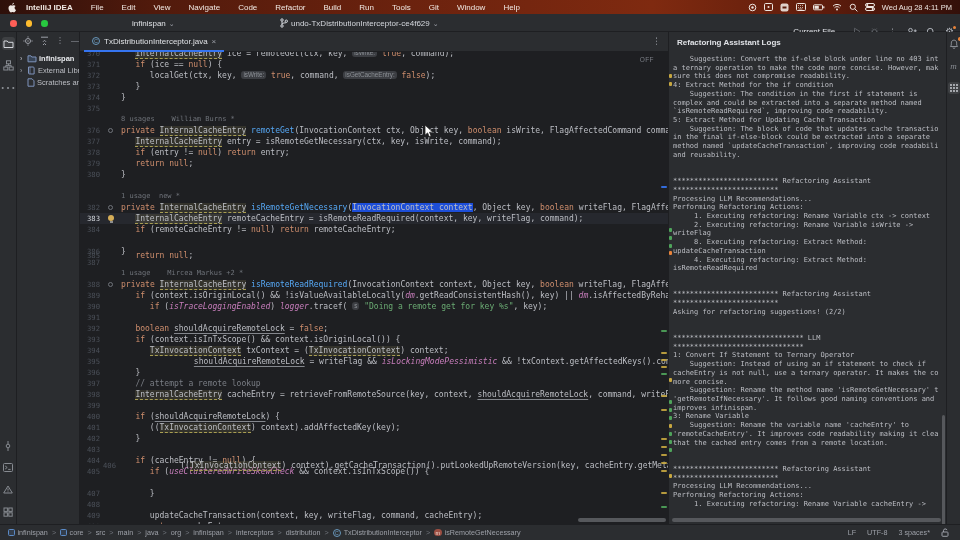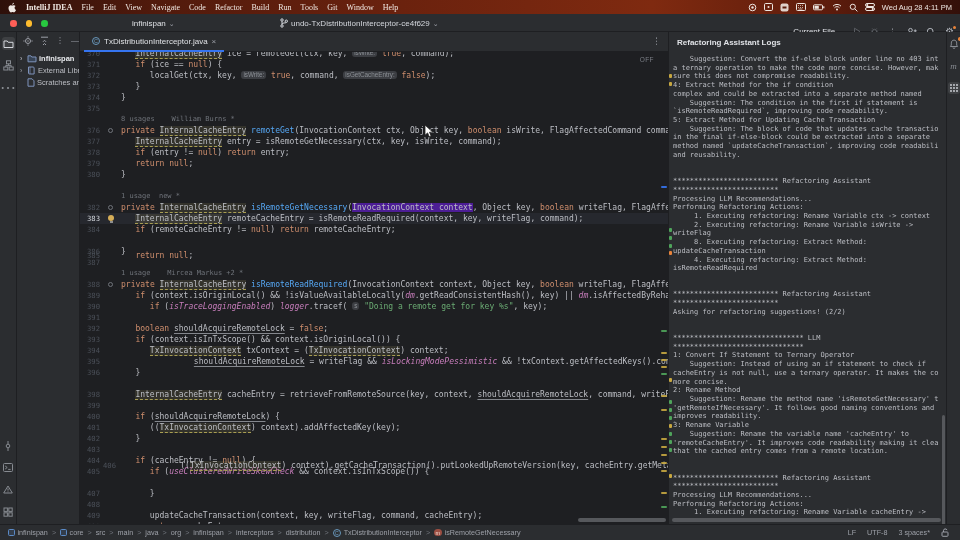--- a/index.html
+++ b/index.html
@@ -84,21 +84,21 @@
   .crow .code{font:8px/11px "DejaVu Sans Mono",monospace;white-space:pre;color:#BCBEC4;}
   .crow .code.inlay{font:7px/11px "DejaVu Sans Mono",monospace;color:#6F737A;}
   .tk-k{color:#CF8E6D;}
   .tk-d{color:#BCBEC4;}
   .tk-m{color:#56A8F5;}
   .tk-f{color:#C77DBB;font-style:italic;}
   .tk-s{color:#6AAB73;}
   .tk-c{color:#7A7E85;}
   .tk-u{background:rgba(160,150,95,0.16);border-bottom:1px dashed #A89E52;}
   .tk-ul{text-decoration:underline;text-decoration-color:#84878D;text-underline-offset:1.5px;}
-  .tk-sel{background:#4c1d95;}
+  .tk-sel{background:#1d4ed8;}
   .tk-h{display:inline-block;background:#3C3E43;color:#8C9096;border-radius:3px;
     font:6.3px/8px "Liberation Sans",sans-serif;padding:0 2px;vertical-align:1px;}
   .g-override{position:absolute;left:4px;top:2.5px;width:5px;height:5px;border:1px solid #6F737A;border-radius:50%;}
   .g-bulb{position:absolute;left:4px;top:1.5px;width:6px;height:6px;background:#D6AE58;border-radius:50%;}
   .g-bulb::after{content:"";position:absolute;left:1.5px;top:6.5px;width:3px;height:1.5px;background:#8F8F8F;}
   .off-label{position:absolute;right:14px;top:4px;font-size:6.5px;color:#7A7E85;letter-spacing:.4px;}
   .editor-stripe{position:absolute;right:0;top:0;width:8px;bottom:0;}
   .stripe-mark{position:absolute;right:1px;width:6px;height:2px;border-radius:1px;opacity:.9;}
   .hthumb{position:absolute;height:4px;border-radius:2px;background:#56585C;}
 
@@ -134,21 +134,21 @@
 <body>
 
 <div class="screen">
 
   <div class="menubar" able="false">
     <span class="icon" id="apple-slot">
         <svg width="9" height="11" viewBox="0 0 9 11">
           <path fill="#EDE7E3" d="M6.6 5.8c0-1.1.9-1.6 1-1.7-.6-.8-1.4-.9-1.7-.9-.7-.1-1.4.4-1.7.4-.3 0-.9-.4-1.5-.4C1.9 3.2.5 4 .5 6c0 1.2.5 2.5 1 3.3.4.6.8 1.2 1.4 1.2.6 0 .8-.4 1.5-.4s.9.4 1.5.4 1-.6 1.4-1.2c.5-.7.6-1.3.7-1.4-.1 0-1.4-.5-1.4-2.1zM5.5 2.1c.3-.4.5-.9.5-1.4-.5 0-1 .3-1.3.7-.3.3-.6.9-.5 1.4.5 0 1-.3 1.3-.7z"></path>
         </svg>
       </span>
-    <span id="menu-items" style="display:flex;gap:9px;font-family:Liberation Serif, serif;">
+    <span id="menu-items" style="display:flex;gap:18px;">
         <span class="menu-item bold">IntelliJ IDEA</span>
         <span class="menu-item">File</span>
         <span class="menu-item">Edit</span>
         <span class="menu-item">View</span>
         <span class="menu-item">Navigate</span>
         <span class="menu-item">Code</span>
         <span class="menu-item">Refactor</span>
         <span class="menu-item">Build</span>
         <span class="menu-item">Run</span>
         <span class="menu-item">Tools</span>
@@ -539,20 +539,25 @@
         <div class="crow" style="top: 304px; gap: 22px;">
           <span class="ln">395</span>
           <span class="gut"></span>
           <span class="code" style="padding-left: 28.86px;"><span class="tk-ul">shouldAcquireRemoteLock</span><span class="tk-d"> = writeFlag &amp;&amp; </span><span class="tk-f">isLockingModePessimistic</span><span class="tk-d"> &amp;&amp; !txContext.getAffectedKeys().contains(key);</span></span>
         </div>
         <div class="crow" style="top: 315px;">
           <span class="ln">396</span>
           <span class="gut"></span>
           <span class="code" style="padding-left: 14.43px;"><span class="tk-d">}</span></span>
         </div>
+        <div class="crow" style="top: 326px;">
+          <span class="ln">397</span>
+          <span class="gut"></span>
+          <span class="code" style="padding-left: 14.43px;"><span class="tk-c">// attempt a remote lookup</span></span>
+        </div>
         <div class="crow" style="top: 337px;">
           <span class="ln">398</span>
           <span class="gut"></span>
           <span class="code" style="padding-left: 14.43px;"><span class="tk-u">InternalCacheEntry</span><span class="tk-d"> cacheEntry = retrieveFromRemoteSource(key, context, </span><span class="tk-ul">shouldAcquireRemoteLock</span><span class="tk-d">, command, writeFlag);</span></span>
         </div>
         <div class="crow" style="top: 348px;">
           <span class="ln">399</span>
           <span class="gut"></span>
           <span class="code" style="padding-left: 0px;"></span>
         </div>
@@ -635,22 +640,22 @@
 
   <div class="assistant">
     <div class="panel-header">
       <span class="panel-title">Refactoring Assistant Logs</span>
     </div>
     <div class="log" id="log-box">
         <div class="logline">    Suggestion: Convert the if-else block under line no 403 into</div>
         <div class="logline">a ternary operation to make the code more concise. However, make</div>
         <div class="logline">sure this does not compromise readability.</div>
         <div class="logline">4: Extract Method for the if condition</div>
+        <div class="logline">    Suggestion: The condition in the first if statement is</div>
         <div class="logline">complex and could be extracted into a separate method named</div>
-        <div class="logline">    Suggestion: The condition in the first if statement is</div>
         <div class="logline">`isRemoteReadRequired`, improving code readability.</div>
         <div class="logline">5: Extract Method for Updating Cache Transaction</div>
         <div class="logline">    Suggestion: The block of code that updates cache transaction</div>
         <div class="logline">in the final if-else-block could be extracted into a separate</div>
         <div class="logline">method named `updateCacheTransaction`, improving code readability</div>
         <div class="logline">and reusability.</div>
         <div class="logline"></div>
         <div class="logline"></div>
         <div class="logline">************************* Refactoring Assistant</div>
         <div class="logline">*************************</div>
@@ -669,24 +674,23 @@
         <div class="logline">*************************</div>
         <div class="logline">Asking for refactoring suggestions! (2/2)</div>
         <div class="logline"></div>
         <div class="logline"></div>
         <div class="logline">******************************* LLM</div>
         <div class="logline">*******************************</div>
         <div class="logline">1: Convert If Statement to Ternary Operator</div>
         <div class="logline">    Suggestion: Instead of using an if statement to check if</div>
         <div class="logline">cacheEntry is not null, use a ternary operator. It makes the code</div>
         <div class="logline">more concise.</div>
-        <div class="logline">2: Rename Method</div>
         <div class="logline">    Suggestion: Rename the method name 'isRemoteGetNecessary' to</div>
         <div class="logline">'getRemoteIfNecessary'. It follows good naming conventions and</div>
-        <div class="logline">improves readability.</div>
+        <div class="logline">improves infinispan.</div>
         <div class="logline">3: Rename Variable</div>
         <div class="logline">    Suggestion: Rename the variable name 'cacheEntry' to</div>
         <div class="logline">'remoteCacheEntry'. It improves code readability making it clear</div>
         <div class="logline">that the cached entry comes from a remote location.</div>
         <div class="logline"></div>
         <div class="logline"></div>
         <div class="logline">************************* Refactoring Assistant</div>
         <div class="logline">*************************</div>
         <div class="logline">Processing LLM Recommendations...</div>
         <div class="logline">Performing Refactoring Actions:</div>

